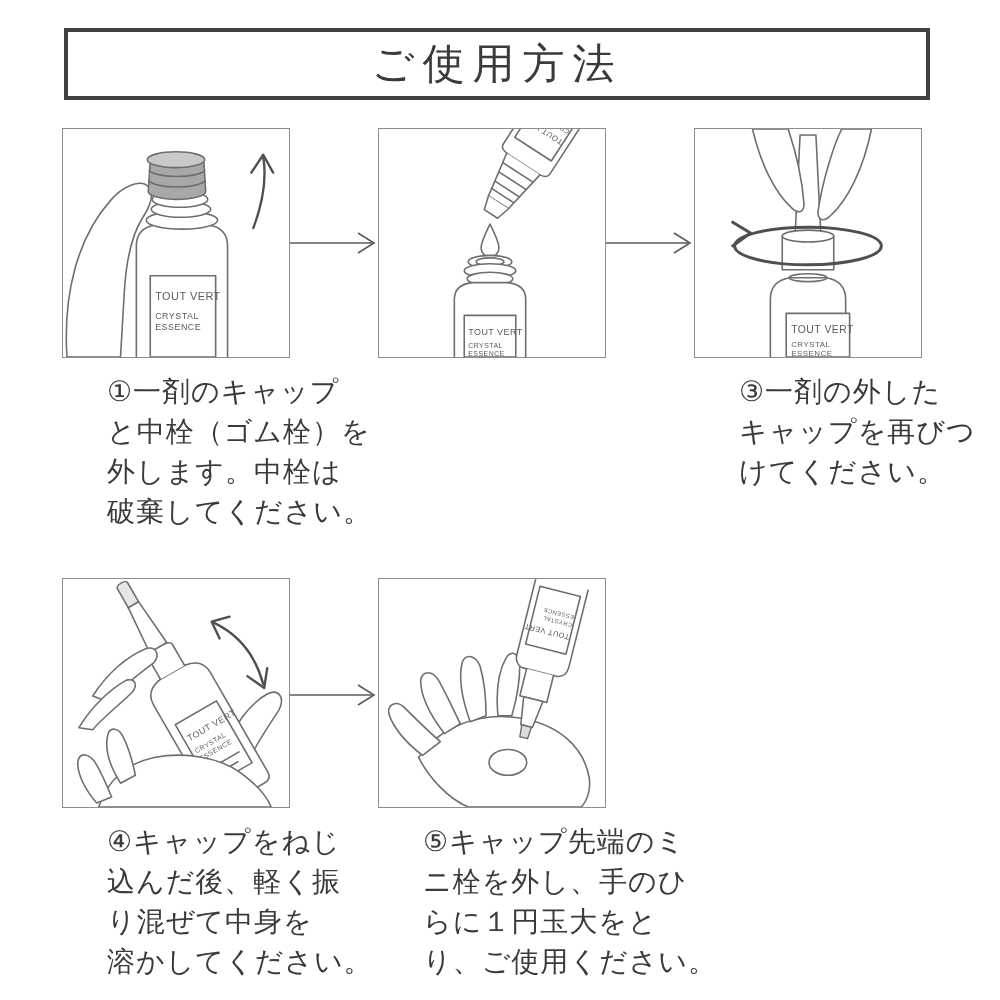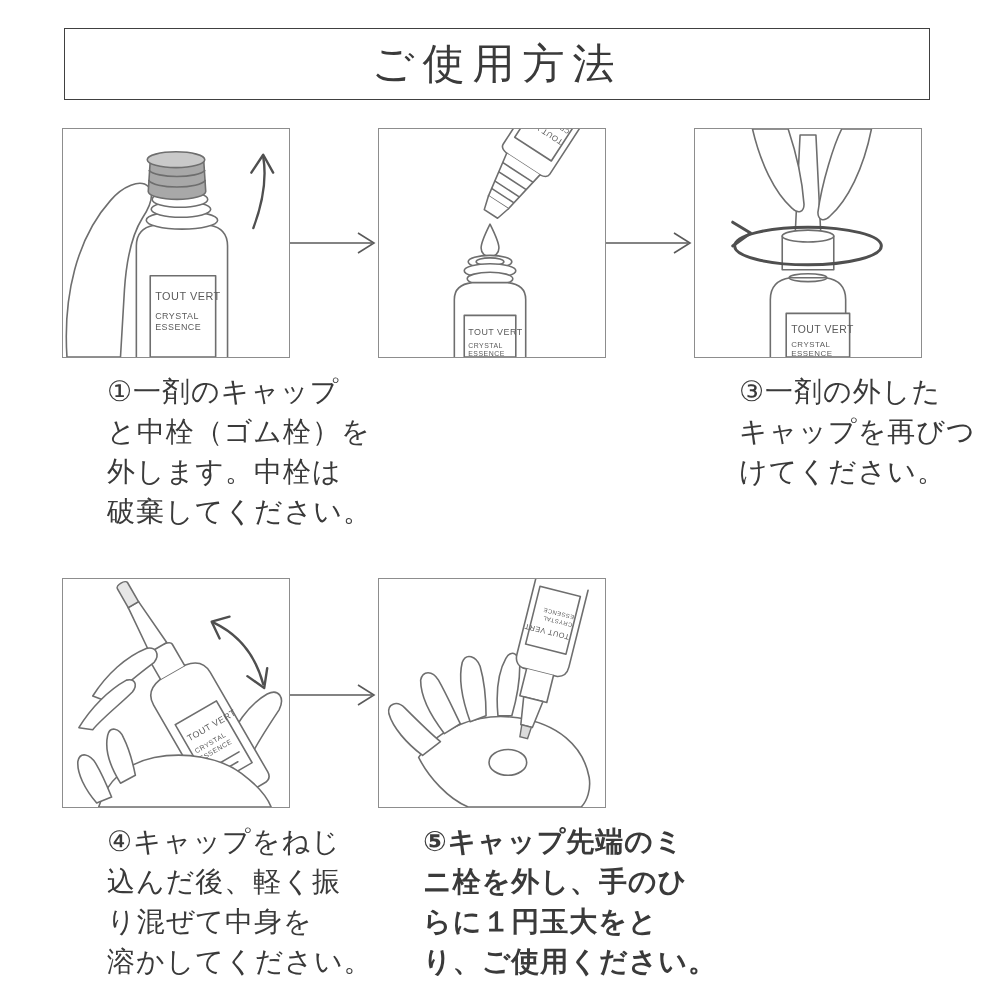--- a/index.html
+++ b/index.html
@@ -1,21 +1,21 @@
 <!DOCTYPE html>
 <html><head>
 <meta charset="utf-8">
 <style>
   * { margin:0; padding:0; box-sizing:border-box; }
   html,body { width:1000px; height:1000px; background:#fff;
     font-family:"Liberation Sans","DejaVu Sans",sans-serif; }
   .page { position:relative; width:1000px; height:1000px; background:#fff; overflow:hidden; }
 
   .title-box { position:absolute; left:64px; top:28px; width:866px; height:72px;
-    border:1px solid #404040; display:flex; align-items:center; justify-content:center; }
+    border:4px solid #404040; display:flex; align-items:center; justify-content:center; }
   .title-text { font-size:42px; letter-spacing:8px; color:#3a3a3a; font-weight:400; }
 
   .panel { position:absolute; width:228px; height:230px; border:1.5px solid #8d8d8d; background:#fff; }
   .p1 { left:62px;  top:128px; }
   .p2 { left:378px; top:128px; }
   .p3 { left:694px; top:128px; }
   .p4 { left:62px;  top:578px; }
   .p5 { left:378px; top:578px; }
   .panel svg { display:block; width:100%; height:100%; }
 
@@ -23,21 +23,21 @@
   .c1 { left:290px; top:231px; }
   .c2 { left:606px; top:231px; }
   .c3 { left:290px; top:683px; }
 
   .caption { position:absolute; width:312px; white-space:pre-line;
     font-size:28px; line-height:40px; letter-spacing:1px; color:#3a3a3a;margin-left:45px; }
   .cap1 { left:62px;  top:372px; }
   .cap2 { left:378px; top:372px; }
   .cap3 { left:694px; top:372px; }
   .cap4 { left:62px;  top:822px; }
-  .cap5 { left:378px; top:822px;font-weight:bold; }
+  .cap5 { left:378px; top:822px; }
 
   
   .ln { stroke:#6e6e6e; stroke-width:1.6; fill:none; stroke-linecap:round; stroke-linejoin:round; }
   .wf { stroke:#6e6e6e; stroke-width:1.6; fill:#ffffff; stroke-linecap:round; stroke-linejoin:round; }
   .arrow { stroke:#4f4f4f; stroke-width:2.4; fill:none; stroke-linecap:round; stroke-linejoin:round; }
   .conn { stroke:#5a5a5a; stroke-width:1.6; fill:none; }
   svg text { font-family:"Liberation Sans","DejaVu Sans",sans-serif; fill:#5a5a5a; letter-spacing:0.5px; }
 </style>
 </head>
 <body>

